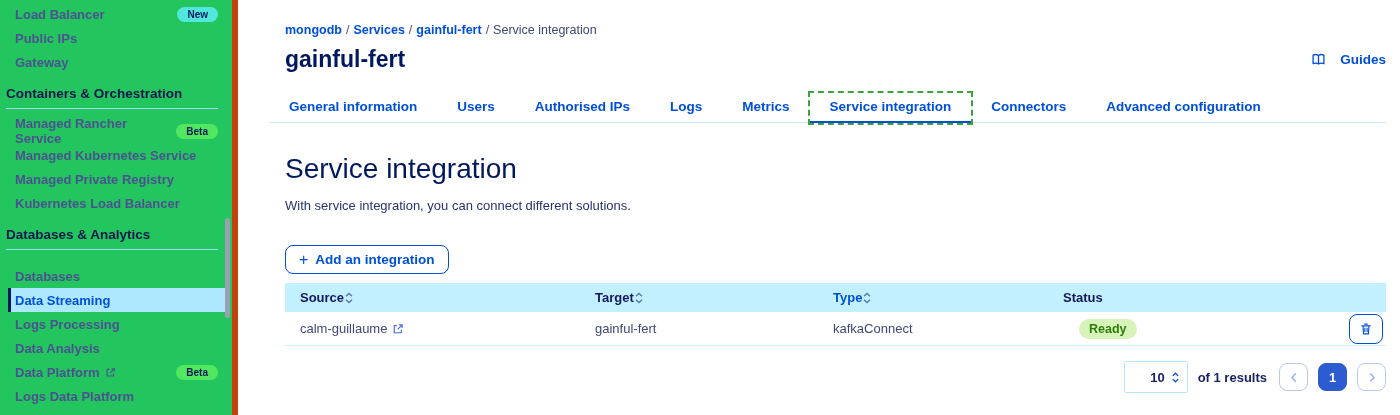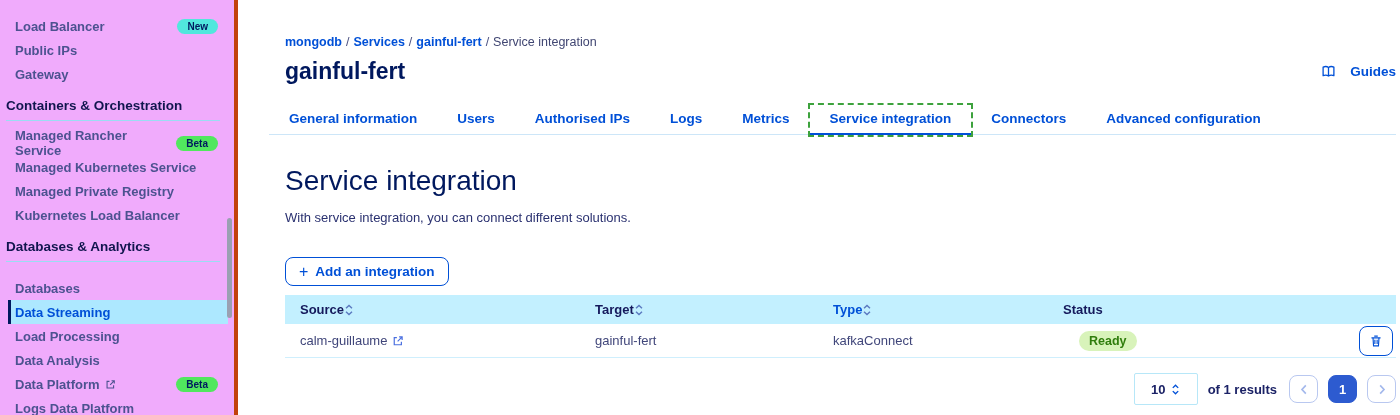--- a/index.html
+++ b/index.html
@@ -3,38 +3,38 @@
 <meta charset="utf-8">
 <style>
   html,body{margin:0;padding:0;width:1400px;height:415px;overflow:hidden;background:#fff;
     font-family:"Liberation Sans","DejaVu Sans",sans-serif;}
   :root{
     --blue:#0050d7; --navy:#00185e; --nav-txt:#4c5290; --nav-hd:#11164e;
     --hdr-bg:#c3f0ff; --active-bg:#ade8ff; --row-bd:#cfeffd; --hr:#9adcf3;
     --pale-cy:#b7e7f8; --pale-bl:#b9c8f0; --pale-bl-txt:#a3b8ec;
   }
   
-  .sidebar{position:absolute;left:0;top:0;width:238px;height:415px;background:#f0abfc;
-    border-right:4px solid #c2410c;box-sizing:border-box;padding-top:14px;}
+  .sidebar{position:absolute;left:0;top:0;width:238px;height:415px;background:#22c55e;
+    border-right:6px solid #c2410c;box-sizing:border-box;padding-top:2px;}
   .nav-item{display:flex;align-items:center;justify-content:space-between;height:24px;
     margin-left:8px;width:220px;box-sizing:border-box;padding:0 10px 0 7px;
     color:var(--nav-txt);font-size:13px;font-weight:700;cursor:pointer;}
   .nav-item.active{background:var(--active-bg);border-left:3px solid var(--navy);
     padding-left:4px;color:var(--blue);}
   .nav-label{display:flex;align-items:center;gap:5px;}
   .badge{font-size:10px;font-weight:700;color:var(--navy);padding:2px 10px;border-radius:9px;line-height:11px;}
   .badge.new{background:#51e7dd;}
   .badge.beta{background:#51e75e;}
   .nav-section{margin:12px 0 0 6px;color:var(--nav-hd);font-size:13.5px;font-weight:800;height:18px;}
   .nav-hr{border:none;border-top:1px solid var(--hr);margin:4px 14px 10px 6px;}
   .nav-hr.big{margin-bottom:14px;}
   .scroll-thumb{position:absolute;right:2px;top:218px;width:5px;height:100px;background:#9aa0b2;border-radius:3px;}
   
-  .main{position:absolute;left:238px;top:14px;width:1162px;height:400px;box-sizing:border-box;
-    padding:0 4px 0 47px;}
+  .main{position:absolute;left:238px;top:2px;width:1162px;height:400px;box-sizing:border-box;
+    padding:0 14px 0 47px;}
   .breadcrumb{margin-top:21px;font-size:12.5px;color:#4a5080;}
   .breadcrumb a{color:var(--blue);font-weight:700;text-decoration:none;cursor:pointer;}
   .crumb-sep{margin:0 4px;}
   .crumb-current{color:#404672;}
   .title-row{display:flex;justify-content:space-between;align-items:center;margin-top:9px;}
   .page-title{font-size:23px;font-weight:800;color:var(--navy);}
   .guides{display:flex;align-items:center;gap:14px;color:var(--blue);font-size:13.5px;font-weight:700;cursor:pointer;}
   
   .tabs{display:flex;margin-top:20px;margin-left:-16px;border-bottom:1px solid #cde6f8;}
   .tab{padding:6px 20px 7px;font-size:13.5px;font-weight:700;color:var(--blue);cursor:pointer;
@@ -70,21 +70,21 @@
   .t-row{display:flex;align-items:center;height:33px;border-bottom:1px solid var(--row-bd);
     font-size:13px;color:#40467a;}
   .cell-link{display:inline-flex;align-items:center;gap:5px;}
   .ext-icon{color:#4a6fe0;display:inline-flex;}
   .status-badge{background:#d8f3ba;color:#2f7d0c;font-weight:800;font-size:12.5px;
     padding:3px 10px;border-radius:10px;margin-left:16px;}
   .c3.status-cell{display:flex;justify-content:space-between;align-items:center;}
   .btn-trash{width:34px;height:30px;}
   
   .pagination{margin-top:15px;display:flex;align-items:center;justify-content:flex-end;gap:10px;}
-  .page-size{display:flex;align-items:center;justify-content:center;gap:6px;width:48px;height:30px;
+  .page-size{display:flex;align-items:center;justify-content:flex-end;gap:6px;width:48px;height:30px;
     border:1px solid var(--pale-cy);border-radius:2px;padding:0 7px;cursor:pointer;
     font-size:13px;font-weight:600;color:#1b2266;}
   .page-size .chev{color:var(--blue);display:inline-flex;}
   .results-label{font-size:13px;font-weight:700;color:#1b2266;margin-right:2px;}
   .pg-btn{width:29px;height:28px;border-radius:8px;border:1.5px solid var(--pale-bl);background:#fff;
     color:var(--pale-bl-txt);display:inline-flex;align-items:center;justify-content:center;cursor:pointer;}
   .pg-btn.current{background:#2d5bd0;border-color:#2d5bd0;color:#fff;font-size:13px;font-weight:700;}
   svg{display:block;}
 </style>
 </head>
@@ -120,21 +120,21 @@
 
   <div class="nav-section">Databases &amp; Analytics</div>
   <hr class="nav-hr big">
   <div class="nav-item">
     <span class="nav-label">Databases</span>
   </div>
   <div class="nav-item active">
     <span class="nav-label">Data Streaming</span>
   </div>
   <div class="nav-item">
-    <span class="nav-label">Load Processing</span>
+    <span class="nav-label">Logs Processing</span>
   </div>
   <div class="nav-item">
     <span class="nav-label">Data Analysis</span>
   </div>
   <div class="nav-item">
     <span class="nav-label">
       <span>Data Platform</span>
       <span class="ext-icon" style="color:#4c5290">
         <svg width="11" height="11" viewBox="0 0 16 16">
             <path d="M6.5 3.5H3v9.5h9.5V9M9.5 2.5h4v4M13.2 2.8 7.5 8.5" stroke="currentColor" stroke-width="1.6" fill="none"></path>

